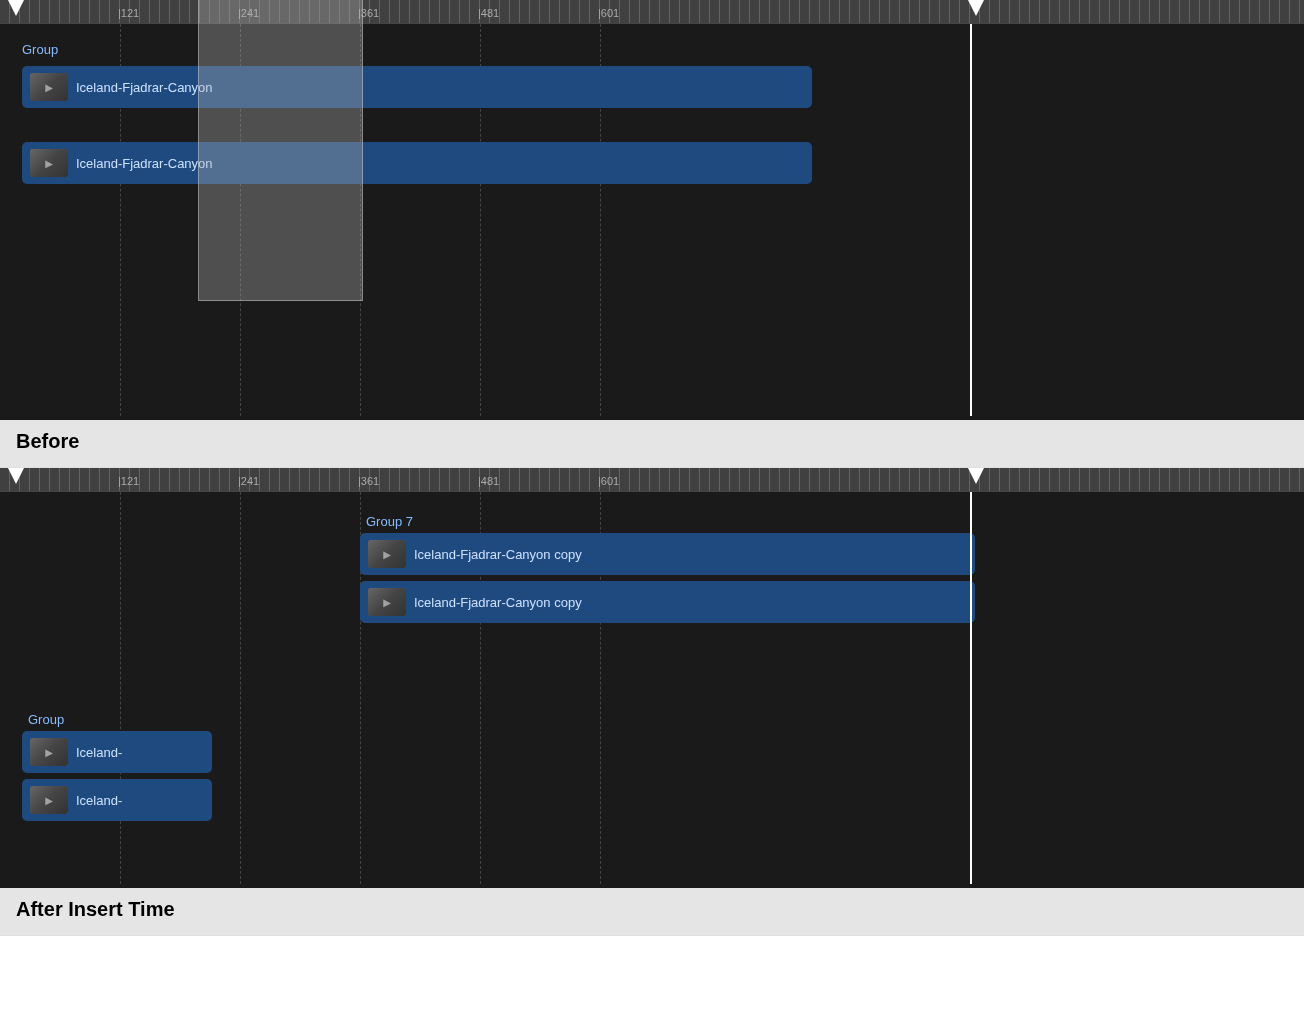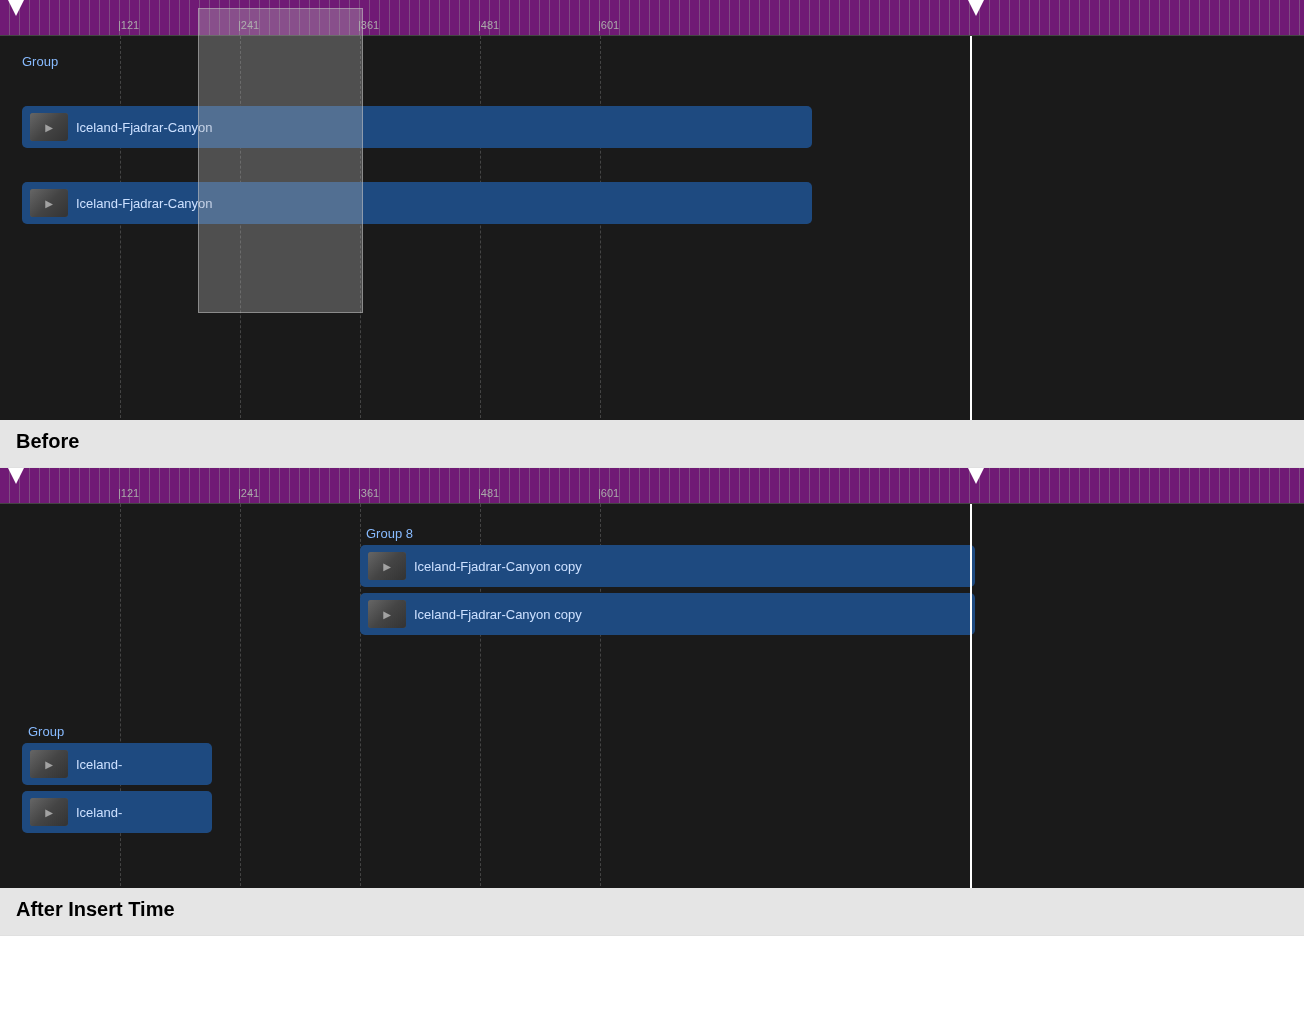--- a/index.html
+++ b/index.html
@@ -13,22 +13,22 @@
     
     .timeline-panel {
       background: #1a1a1a;
       position: relative;
       height: 420px;
       overflow: hidden;
     }
 
     
     .ruler {
-      height: 36px;
-      background: #701a75;
+      height: 24px;
+      background: #404040;
       position: relative;
       display: flex;
       align-items: flex-end;
       border-bottom: 1px solid #444;
     }
 
     .ruler-label {
       position: absolute;
       bottom: 4px;
       font-size: 11px;
@@ -121,21 +121,20 @@
     
     .standalone-clip {
       position: absolute;
       display: flex;
       align-items: center;
       background: #1e4a80;
       border-radius: 5px;
       padding: 4px 8px;
       gap: 8px;
       z-index: 2;
-      margin-top: 28px;
     }
   </style>
 </head>
 <body>
 
 <div class="timeline-panel">
 
   <div class="ruler">
     <div class="ruler-bg"></div>
 
@@ -210,21 +209,21 @@
     <div class="dashed-line" style="left:240px;"></div>
     <div class="dashed-line" style="left:360px;"></div>
     <div class="dashed-line" style="left:480px;"></div>
     <div class="dashed-line" style="left:600px;"></div>
 
     <div style="position:absolute;left:970px;top:0;bottom:0;width:2px;background:#fff;z-index:8;"></div>
 
     <div style="position:absolute;left:360px;top:20px;width:615px;z-index:2;">
 
       <div style="color:#88bbff;font-size:13px;font-weight:500;padding:2px 6px;">
-        <span>Group 8</span>
+        <span>Group 7</span>
       </div>
 
       <div style="display:flex;align-items:center;background:#1e4a80;border-radius:5px;padding:4px 8px;gap:8px;height:42px;margin-bottom:6px;margin-top:2px;">
         <div class="clip-thumbnail"></div>
         <span class="clip-name">Iceland-Fjadrar-Canyon copy</span>
       </div>
 
       <div style="display:flex;align-items:center;background:#1e4a80;border-radius:5px;padding:4px 8px;gap:8px;height:42px;">
         <div class="clip-thumbnail"></div>
         <span class="clip-name">Iceland-Fjadrar-Canyon copy</span>

